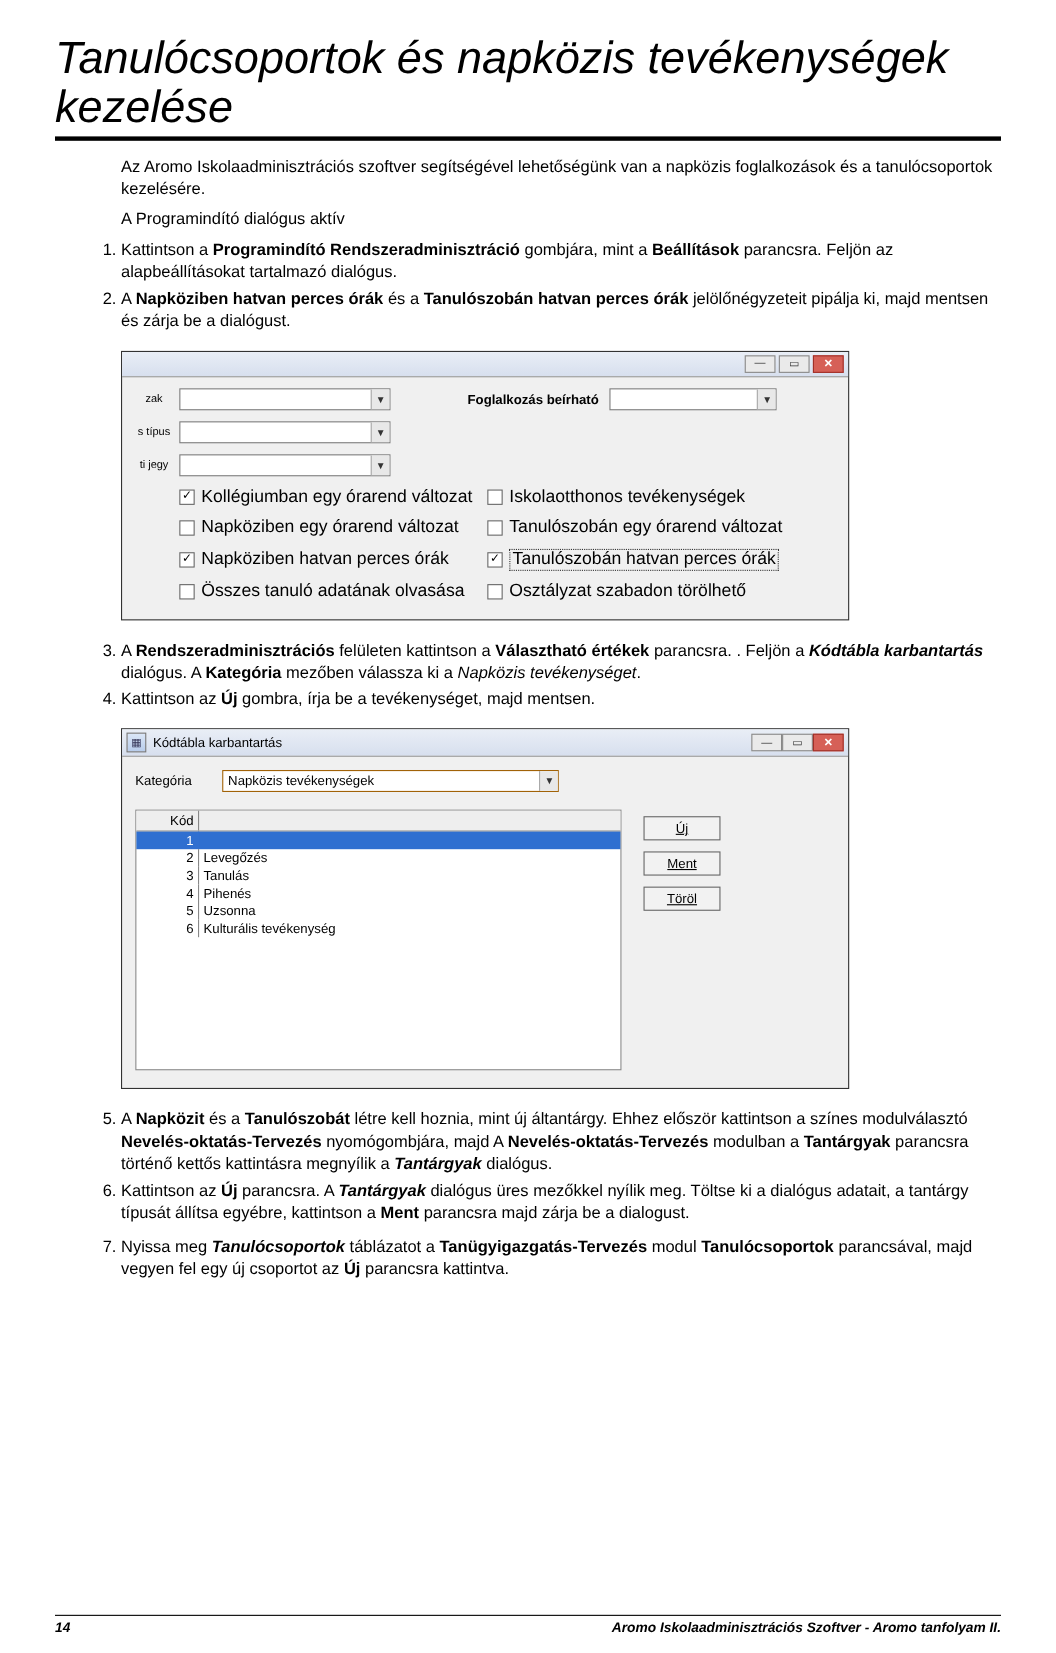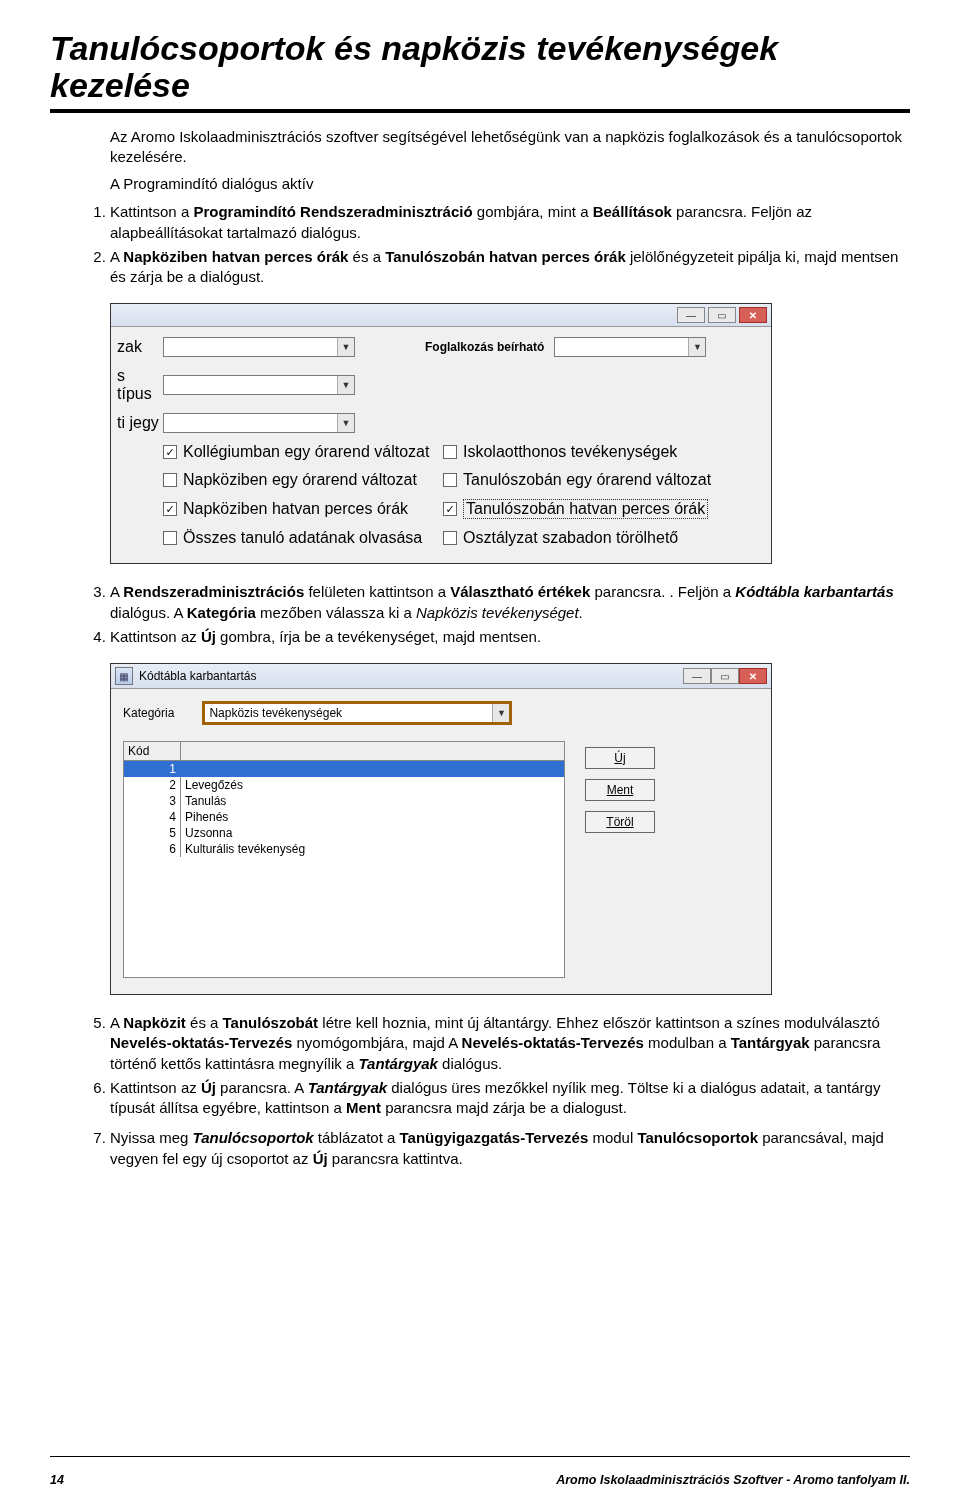--- a/index.html
+++ b/index.html
@@ -10,22 +10,22 @@
     color: #000;
   }
   .page {
     width: 960px;
     min-height: 1503px;
     padding: 30px 50px 20px 50px;
     box-sizing: border-box;
     position: relative;
   }
   h1.title {
-    font-size: 34px;
-    font-weight: bold;
+    font-size: 41px;
+    font-weight: normal;
     font-style: italic;
     margin: 0 0 4px 0;
     line-height: 1.1;
   }
   .title-rule {
     border: none;
     border-top: 4px solid #000;
     margin: 0 0 14px 0;
   }
   .intro {
@@ -93,21 +93,22 @@
     font-size: 12px;
     color: #000;
   }
   .ss1-row {
     display: flex;
     align-items: center;
     margin-bottom: 10px;
   }
   .ss1-label {
     width: 46px;
-    font-size: 16px;
+    font-size: 10px;
+    text-align: center;
   }
   .combo {
     border: 1px solid #7a7a7a;
     background: #fff;
     height: 18px;
     display: inline-flex;
     align-items: center;
     justify-content: flex-end;
   }
   .combo .arrow {
@@ -191,21 +192,21 @@
     padding: 12px 12px 16px 12px;
     font-size: 12px;
   }
   .ss2-top {
     display: flex;
     align-items: center;
     gap: 28px;
     margin-bottom: 16px;
   }
   .select {
-    border: 3px solid #a16207;
+    border: 1px solid #a16207;
     background: #fff;
     height: 18px;
     width: 300px;
     display: flex;
     align-items: center;
     justify-content: space-between;
     padding-left: 4px;
     font-size: 12px;
   }
   .select .arrow {
@@ -231,20 +232,21 @@
   .thead {
     display: flex;
     background: #eee;
     border-bottom: 1px solid #888;
     font-size: 12px;
   }
   .thead .col1 {
     width: 48px;
     border-right: 1px solid #888;
     padding: 2px 4px;
+    text-align: right;
   }
   .thead .col2 {
     flex: 1;
     padding: 2px 4px;
   }
   .trow {
     display: flex;
     font-size: 12px;
   }
   .trow .c1 {
@@ -280,21 +282,21 @@
     align-items: center;
     justify-content: center;
     text-decoration: underline;
   }
   .footer {
     position: absolute;
     bottom: 16px;
     left: 50px;
     right: 50px;
     border-top: 1px solid #000;
-    padding-top: 16px;
+    padding-top: 4px;
     display: flex;
     justify-content: space-between;
     font-size: 12.5px;
     font-style: italic;
     font-weight: bold;
   }
 </style>
 </head>
 <body>
 

